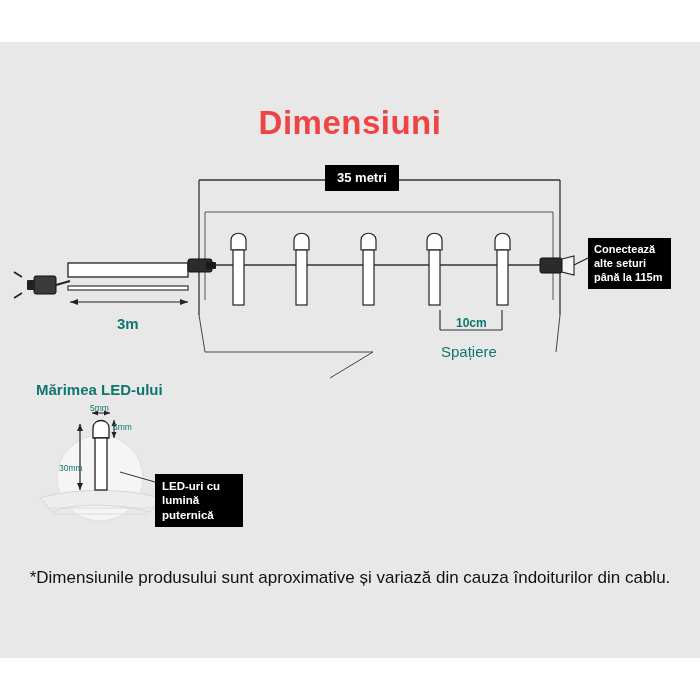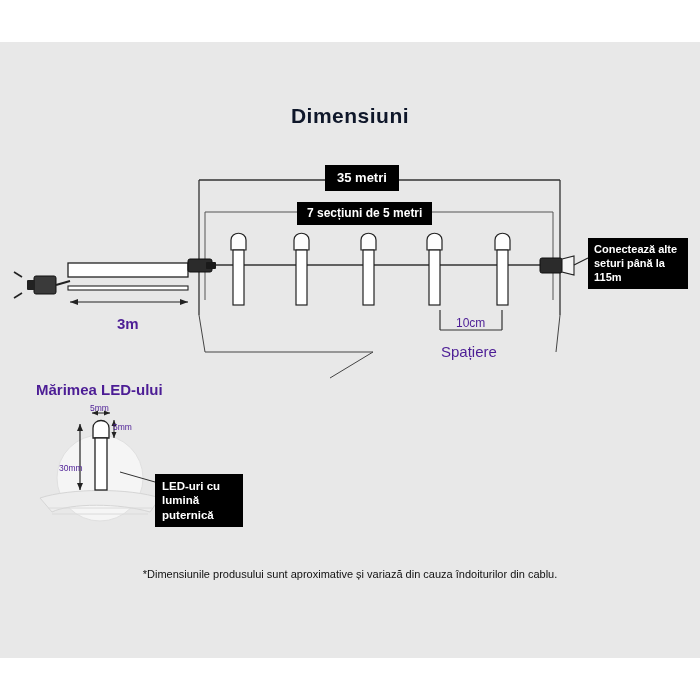--- a/index.html
+++ b/index.html
@@ -38,23 +38,23 @@
   #strip-top { top: 0; height: 42px; }
   #strip-bottom { top: 658px; height: 42px; }
 
   
   #title {
     position: absolute;
     left: 0;
     top: 104px;
     width: 700px;
     text-align: center;
-    font-size: 21px;
+    font-size: 33px;
     font-weight: bold;
-    color: #0f172a;
+    color: #ef4444;
     letter-spacing: 0.5px;
   }
 
   
   #watermark {
     position: absolute;
     left: 14px;
     top: 100px;
     width: 152px;
     height: 92px;
@@ -87,50 +87,50 @@
     font-size: 11.5px;
     font-weight: bold;
     padding: 4px 8px;
     box-sizing: border-box;
     line-height: 1.25;
     white-space: nowrap;
   }
   #lbl-35m { left: 325px; top: 165px; font-size: 13px; padding: 5px 12px; }
   #lbl-sections { left: 297px; top: 202px; font-size: 12px; padding: 4px 10px; }
   #lbl-connect {
-    left: 588px; top: 238px; width: 100px;
+    left: 588px; top: 238px; width: 83px;
     white-space: normal; font-size: 11px; padding: 5px 6px;
   }
   #lbl-leds { left: 218px; top: 371px; font-size: 12px; padding: 4px 8px; }
   #lbl-bright {
     left: 155px; top: 474px; width: 88px;
     white-space: normal; font-size: 11.5px; padding: 5px 7px;
   }
 
   
   .plain {
     position: absolute;
-    color: #4c1d95;
+    color: #0f766e;
     font-size: 14px;
   }
   #lbl-3m { left: 117px; top: 315px; font-size: 15px; font-weight: bold; }
-  #lbl-10cm { left: 456px; top: 316px; font-size: 12px; }
+  #lbl-10cm { left: 456px; top: 316px; font-size: 12px; font-weight: bold; }
   #lbl-spatiere { left: 441px; top: 343px; font-size: 15px; }
   #lbl-marimea { left: 36px; top: 381px; font-size: 15px; font-weight: bold; }
   #lbl-5mm-w { left: 90px; top: 403px; font-size: 8.5px; }
   #lbl-5mm-h { left: 113px; top: 422px; font-size: 8.5px; }
   #lbl-30mm { left: 59px; top: 463px; font-size: 8.5px; text-align: center; }
 
   #footnote {
     position: absolute;
     left: 0;
     top: 568px;
     width: 700px;
     text-align: center;
-    font-size: 11px;
+    font-size: 17px;
     color: #111111;
   }
 
   svg.overlay {
     position: absolute;
     left: 0;
     top: 0;
     width: 700px;
     height: 700px;
     pointer-events: none;
@@ -238,21 +238,20 @@
     <g>
       <line x1="80" y1="424" x2="80" y2="490" stroke="#222" stroke-width="1.2"></line>
       <polygon points="80,424 77,431 83,431" fill="#222"></polygon>
       <polygon points="80,490 77,483 83,483" fill="#222"></polygon>
     </g>
 
     <line x1="155" y1="482" x2="120" y2="472" stroke="#333" stroke-width="1"></line>
   </svg>
 
   <div class="blackbox" id="lbl-35m">35 metri</div>
-  <div class="blackbox" id="lbl-sections">7 secțiuni de 5 metri</div>
   <div class="blackbox" id="lbl-connect">Conectează alte seturi până la 115m</div>
   <div class="blackbox" id="lbl-bright">LED-uri cu lumină puternică</div>
 
   <div class="plain" id="lbl-3m">3m</div>
   <div class="plain" id="lbl-10cm">10cm</div>
   <div class="plain" id="lbl-spatiere">Spațiere</div>
   <div class="plain" id="lbl-marimea">Mărimea LED-ului</div>
   <div class="plain" id="lbl-5mm-w">5mm</div>
   <div class="plain" id="lbl-5mm-h">5mm</div>
   <div class="plain" id="lbl-30mm">30mm</div>

